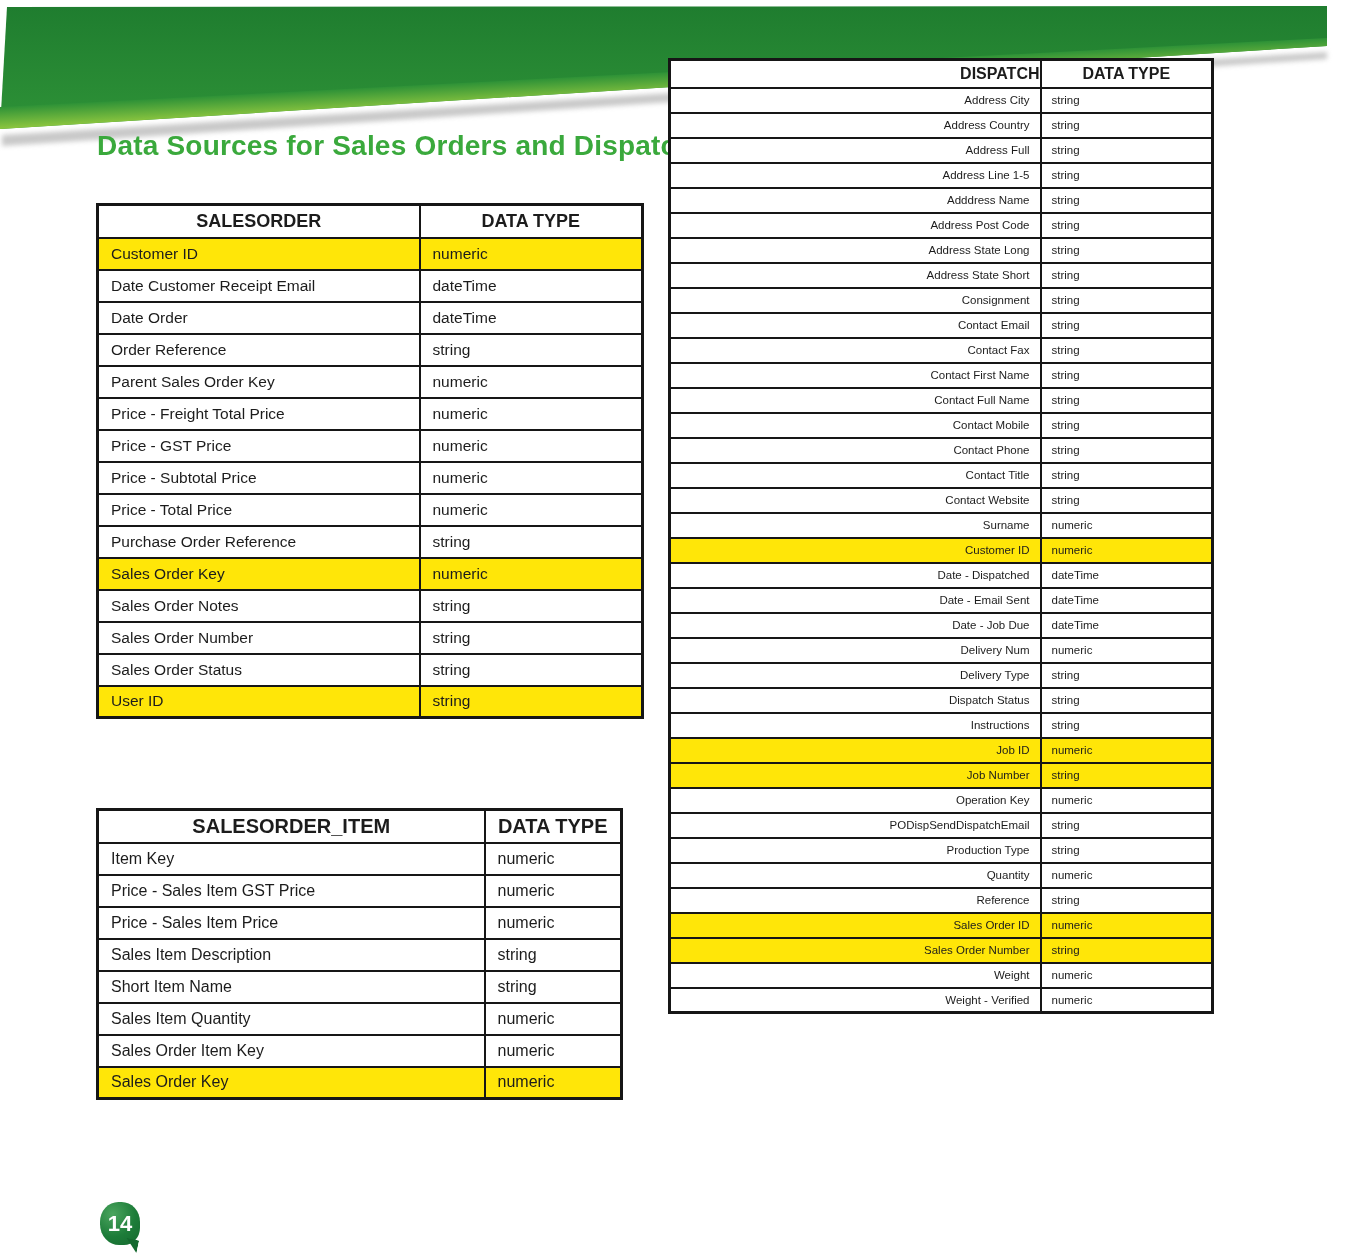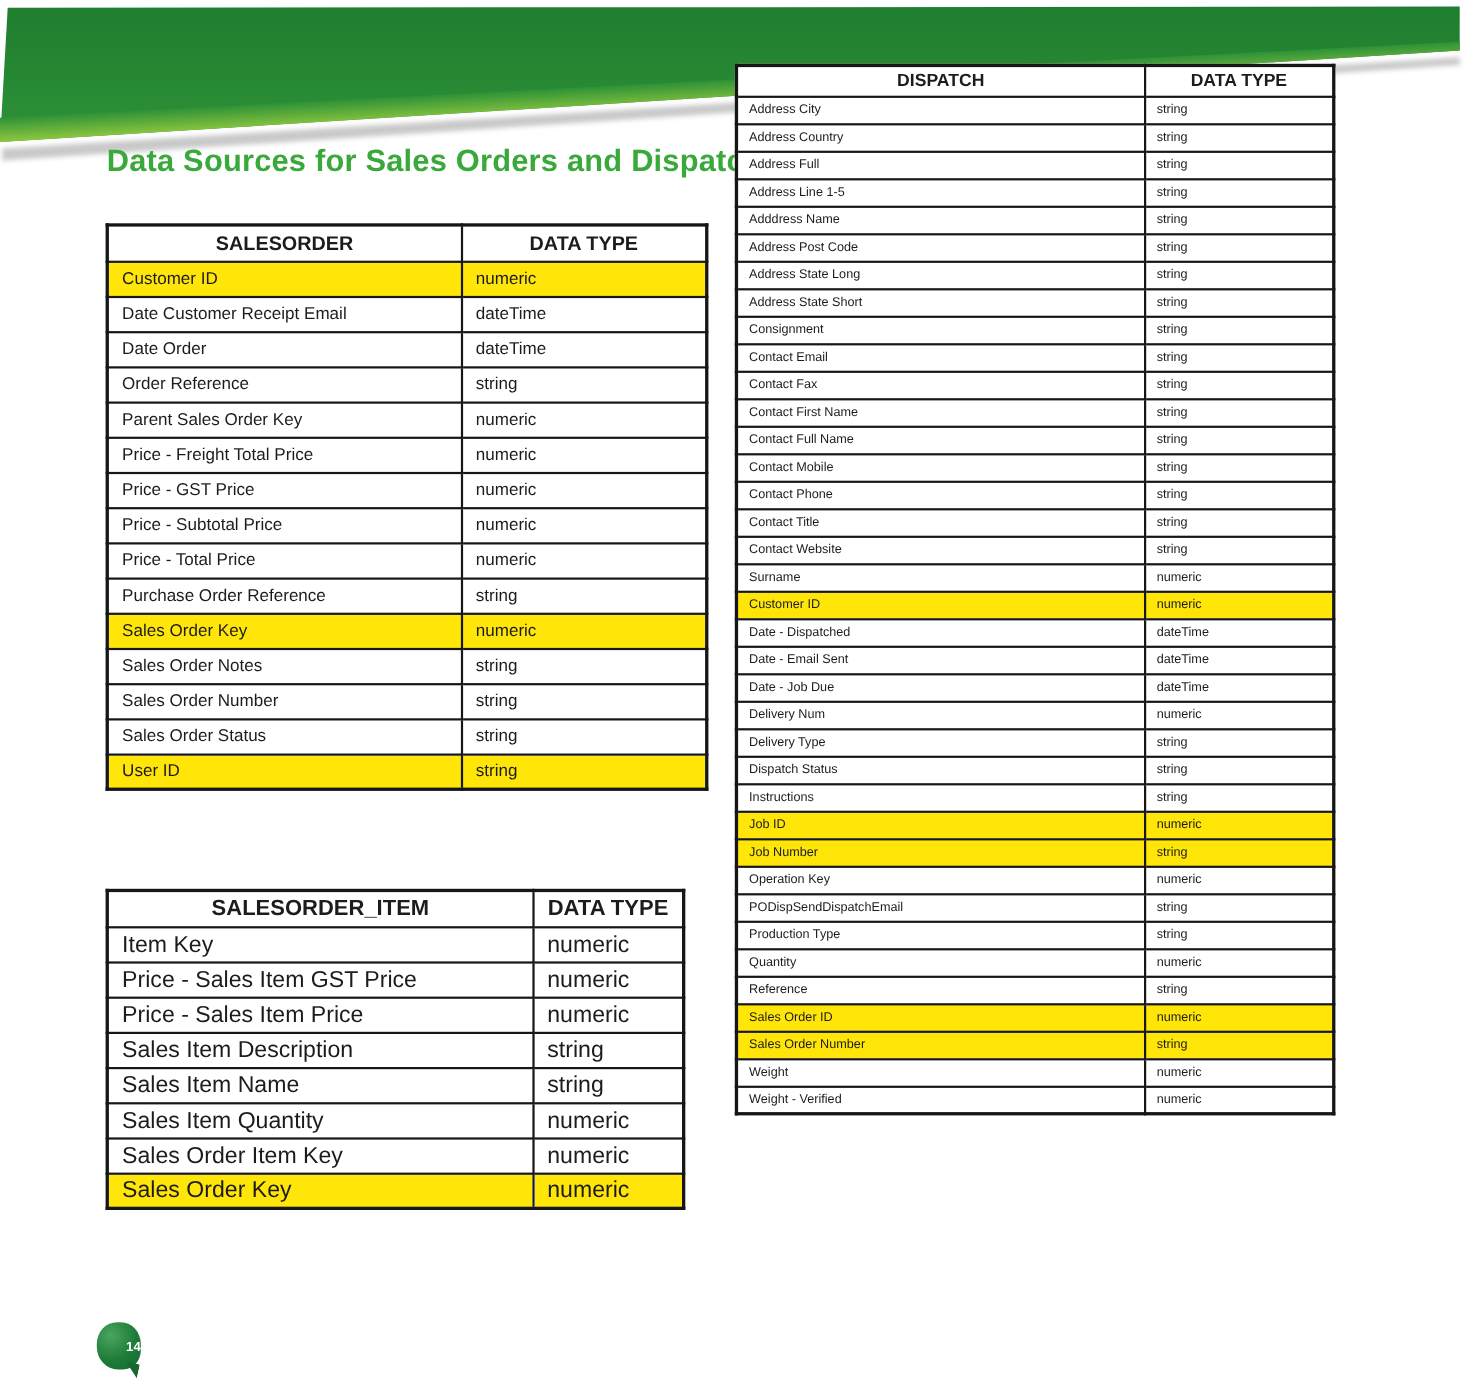--- a/index.html
+++ b/index.html
@@ -39,37 +39,37 @@
 
   
   #salesorder { left: 96px; top: 203px; width: 548px; }
   #salesorder th { height: 33px; font-size: 18px; }
   #salesorder td { height: 32px; font-size: 15.5px; }
   #salesorder th:first-child, #salesorder td:first-child { width: 322px; }
 
   
   #salesorder_item { left: 96px; top: 808px; width: 527px; }
   #salesorder_item th { height: 33px; font-size: 20px; }
-  #salesorder_item td { height: 32px; font-size: 21px; }
+  #salesorder_item td { height: 32px; font-size: 16px; }
   #salesorder_item th:first-child, #salesorder_item td:first-child { width: 387px; }
 
   
   #dispatch { left: 668px; top: 58px; width: 546px; }
   #dispatch th { height: 28px; font-size: 16px; }
   #dispatch td { height: 25px; font-size: 11.5px; padding: 0 10px; }
-  #dispatch th:first-child, #dispatch td:first-child { width: 371px; }
+  #dispatch th:first-child, #dispatch td:first-child { width: 371px; text-align: right; }
 
   
   .page-badge {
-    position: absolute; left: 88px; top: 1202px;
+    position: absolute; left: 100px; top: 1202px;
     width: 40px; height: 43px;
     border-radius: 46% 46% 40% 48%;
     background: radial-gradient(circle at 32% 28%, #4aa55e 0%, var(--bubble-green, #1d7c39) 55%, #15692f 100%);
-    display: flex; align-items: center; justify-content: flex-end;
-    color: #ffffff; font-size: 12px; font-weight: bold;
+    display: flex; align-items: center; justify-content: center;
+    color: #ffffff; font-size: 22px; font-weight: bold;
   }
   .page-badge::after {
     content: ""; position: absolute; right: 2px; bottom: -7px;
     width: 13px; height: 13px;
     background: #15692f;
     clip-path: polygon(100% 0, 100% 100%, 0 0);
     transform: rotate(12deg);
   }
 </style>
 </head>
@@ -185,21 +185,21 @@
       </tr>
       <tr>
         <td>Price - Sales Item Price</td>
         <td>numeric</td>
       </tr>
       <tr>
         <td>Sales Item Description</td>
         <td>string</td>
       </tr>
       <tr>
-        <td>Sales Item Name</td>
+        <td>Short Item Name</td>
         <td>string</td>
       </tr>
       <tr>
         <td>Sales Item Quantity</td>
         <td>numeric</td>
       </tr>
       <tr>
         <td>Sales Order Item Key</td>
         <td>numeric</td>
       </tr>

